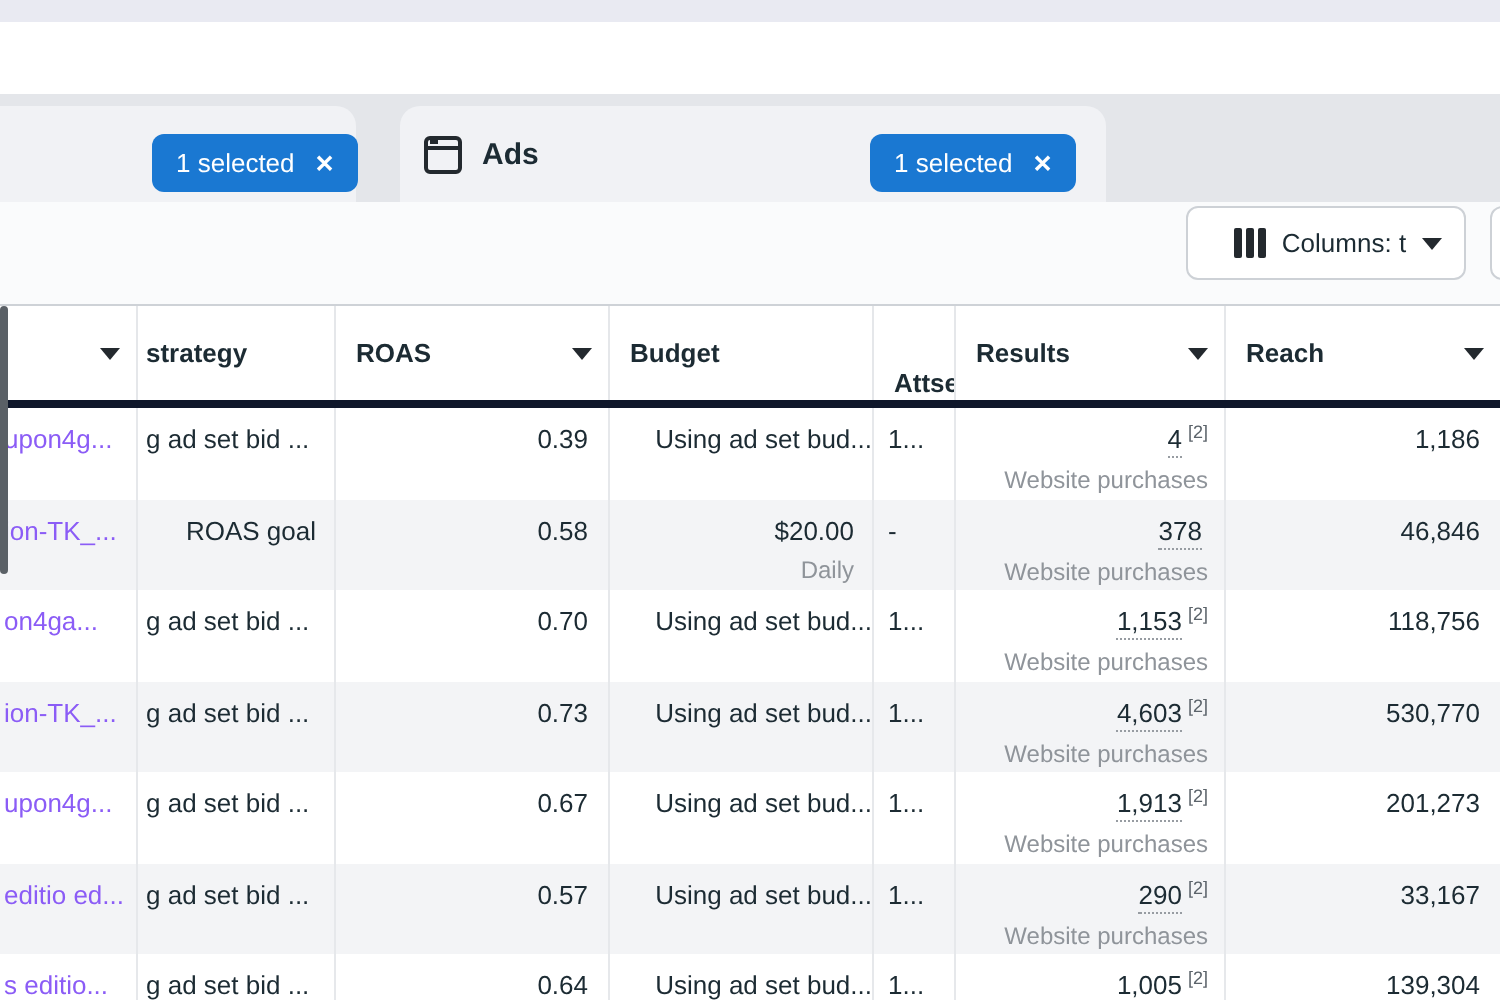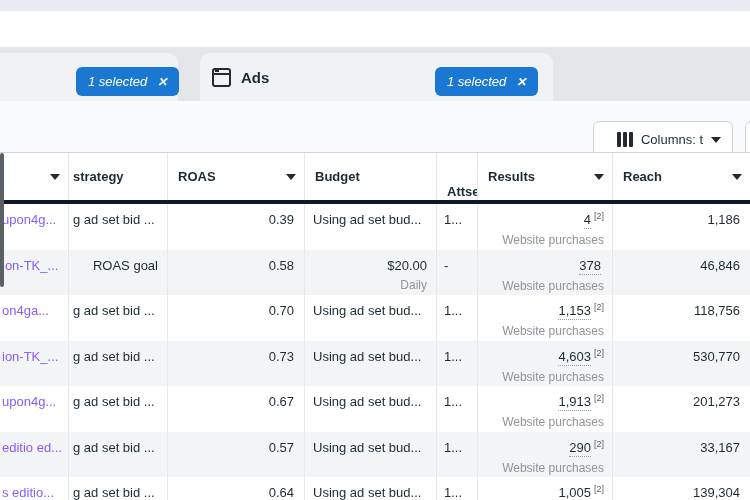--- a/index.html
+++ b/index.html
@@ -16,30 +16,30 @@
   .tab.tab-left{left:-24px;width:202px;}
   .tab.tab-ads{left:200px;width:353px;}
   .tab-inner{display:flex;align-items:center;height:100%;padding-left:12px;gap:10px;}
   .ads-icon{width:15px;height:15px;border:2px solid #23292e;border-radius:3px;position:relative;flex:0 0 auto;}
   .ads-icon::after{content:"";position:absolute;left:0;right:0;top:3px;border-top:2px solid #23292e;}
   .ads-icon::before{content:"";position:absolute;left:1px;top:0px;width:4px;border-top:2px solid #23292e;}
   .tab-label{font-size:15px;font-weight:700;color:#1c2b33;}
   .badge{
     position:absolute;top:20px;height:29px;display:flex;align-items:center;
     background:#1a78d2;color:#ffffff;border-radius:6px;padding:0 12px;font-size:13px;
-    box-sizing:border-box;gap:10px;font-style:italic;
+    box-sizing:border-box;gap:10px;
   }
   .badge .close-x{font-size:12px;font-weight:700;cursor:pointer;line-height:1;}
   .badge.badge-1{left:76px;}
   .badge.badge-2{left:435px;}
 
   
   .toolbar{position:absolute;left:0;top:101px;width:750px;height:51px;background:#fafbfc;}
   .btn{
-    position:absolute;top:20px;height:37px;background:#ffffff;border:1px solid #cdd1d6;
+    position:absolute;top:2px;height:37px;background:#ffffff;border:1px solid #cdd1d6;
     border-radius:6px;display:flex;align-items:center;justify-content:center;gap:8px;
     font-size:13px;color:#1c2b33;box-sizing:border-box;cursor:pointer;padding-left:12px;
   }
   .btn.columns-btn{left:593px;width:140px;}
   .btn.sliver-btn{left:745px;width:40px;}
   .columns-glyph{display:flex;gap:2px;}
   .columns-glyph i{display:block;width:4px;height:15px;background:#23292e;border-radius:1px;}
   .caret{width:0;height:0;border-left:5px solid transparent;border-right:5px solid transparent;border-top:6px solid #23292e;}
 
   
@@ -61,21 +61,21 @@
   }
   .body .grid-row{height:45.5px;background:#ffffff;}
   .body .grid-row.alt{background:#f3f4f6;}
   .cell{
     border-right:1px solid #e6e8eb;box-sizing:border-box;overflow:hidden;white-space:nowrap;
     font-size:13px;color:#1c2b33;padding-top:7px;line-height:18px;
   }
   .cell:last-child{border-right:none;}
   .cell.c-name{padding-left:2px;}
   .cell.c-strategy{padding-left:4px;}
-  .cell.c-budget{padding-left:8px;}
+  .cell.c-budget{padding-left:8px;text-align:right;}
   .cell.c-att{padding-left:7px;}
   .cell.align-right{text-align:right;padding-right:9px;padding-left:2px;}
   .cell.c-roas{text-align:right;padding-right:10px;}
   .cell.c-results{text-align:right;padding-right:8px;}
   .cell.c-reach{text-align:right;padding-right:10px;}
   .link{color:#8b5cf6;cursor:pointer;}
   .sub{font-size:12px;color:#8f949a;line-height:20px;}
   .num-dotted{border-bottom:1px dotted #979ca2;padding-bottom:1px;}
   .sup-note{font-size:9px;color:#5b636a;position:relative;top:-5px;margin-left:3px;}
 

